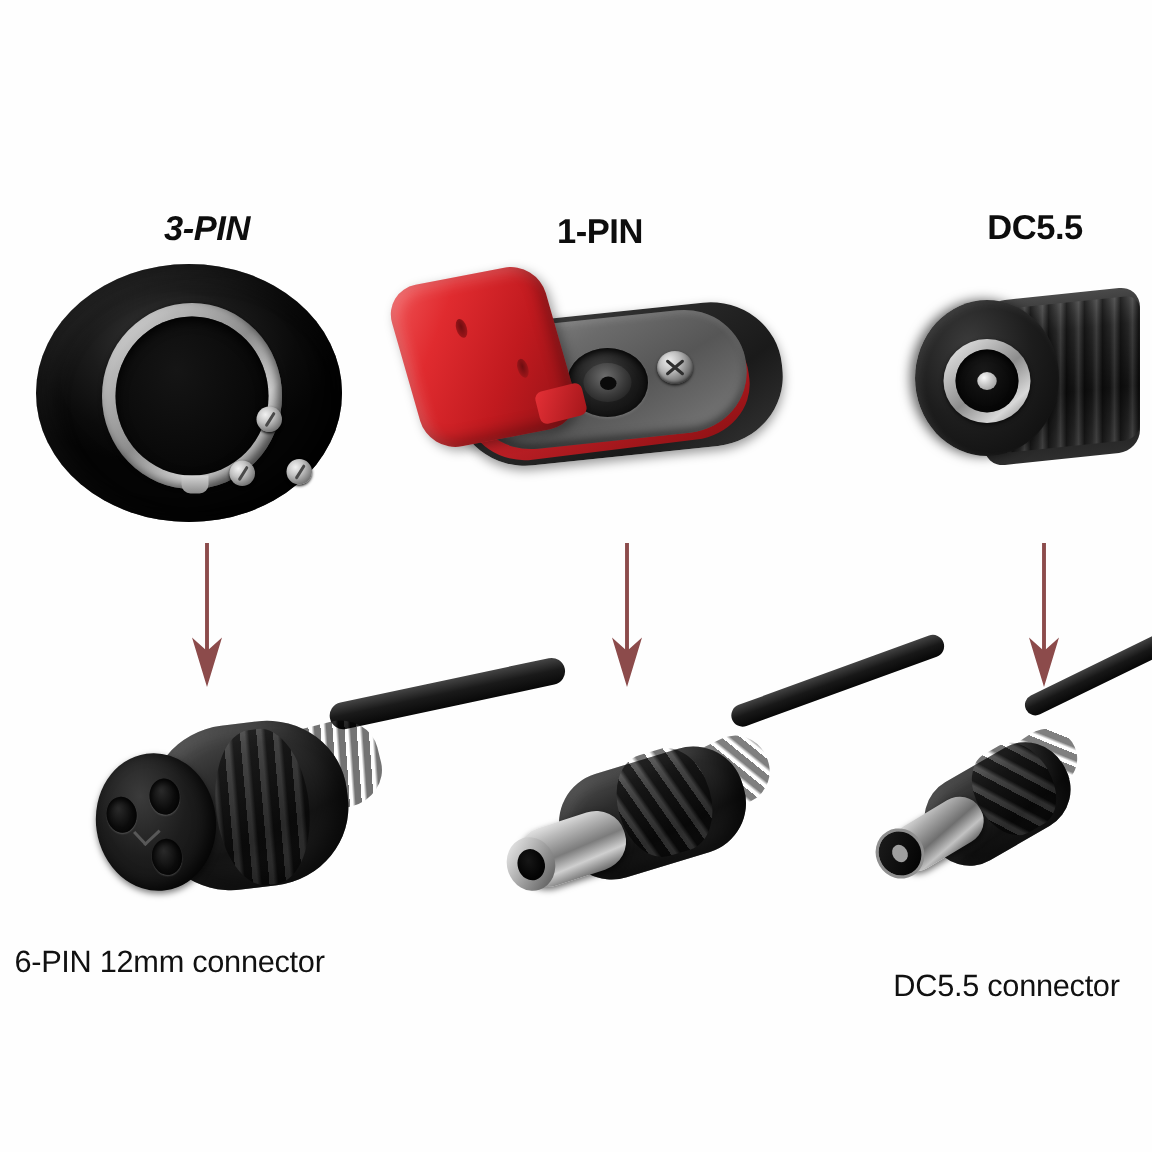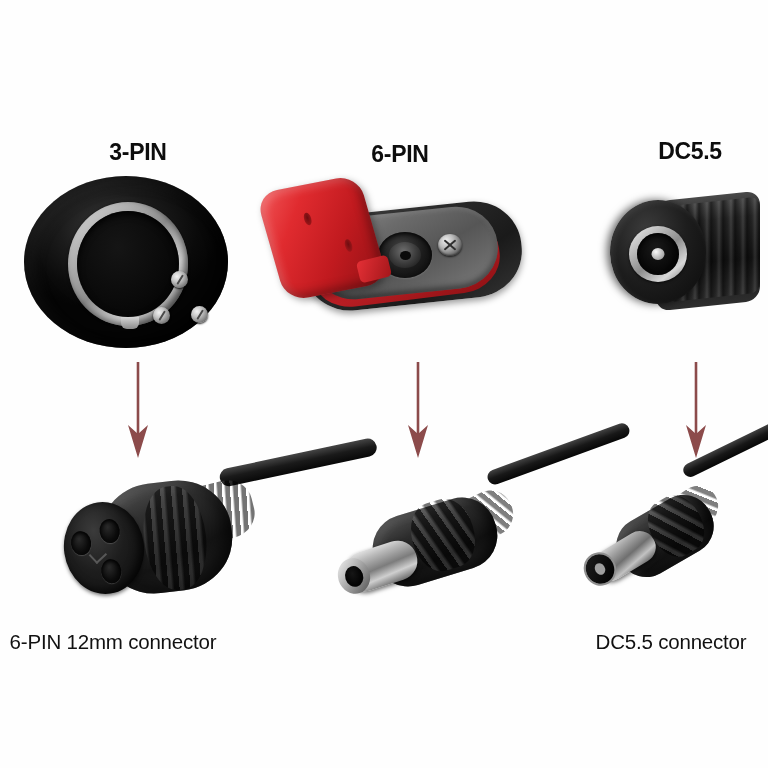--- a/index.html
+++ b/index.html
@@ -27,39 +27,39 @@
   .col-title {
     position: absolute;
     font-size: 23px;
     font-weight: bold;
     color: #0d0d0d;
     letter-spacing: -0.3px;
     text-align: center;
     white-space: nowrap;
     transform: translateX(-50%);
   }
-  #title-3pin { left: 138px; top: 139px; }
+  #title-3pin { left: 138px; top: 139px; font-style: italic; }
   #title-1pin { left: 400px; top: 141px; }
   #title-dc55 { left: 690px; top: 138px; }
 
   
   .caption {
     position: absolute;
     font-size: 20.5px;
     font-weight: normal;
     color: #111111;
     letter-spacing: -0.2px;
     white-space: nowrap;
     text-align: center;
     transform: translateX(-50%);
     top: 630px;
   }
   #cap-3pin { left: 113px; }
   #cap-1pin { left: 383px; }
-  #cap-dc55 { left: 671px; }
+  #cap-dc55 { left: 671px; margin-top: 16px; }
 
   
   .arrow-svg {
     position: absolute;
   }
 
   
   .art { position: absolute; }
 
   
@@ -375,21 +375,21 @@
     background: #cfcfcf;
     opacity: .75;
   }
 </style>
 </head>
 <body>
 
 <div id="sheet">
 
   <div class="col-title" id="title-3pin">3-PIN</div>
-  <div class="col-title" id="title-1pin">6-PIN</div>
+  <div class="col-title" id="title-1pin">1-PIN</div>
   <div class="col-title" id="title-dc55">DC5.5</div>
 
   <div class="art" id="socket-3pin">
     <div class="body"></div>
     <div class="ring-outer">
       <div class="ring-inner">
         <div class="pin p1"></div>
         <div class="pin p2"></div>
         <div class="pin p3"></div>
       </div>

